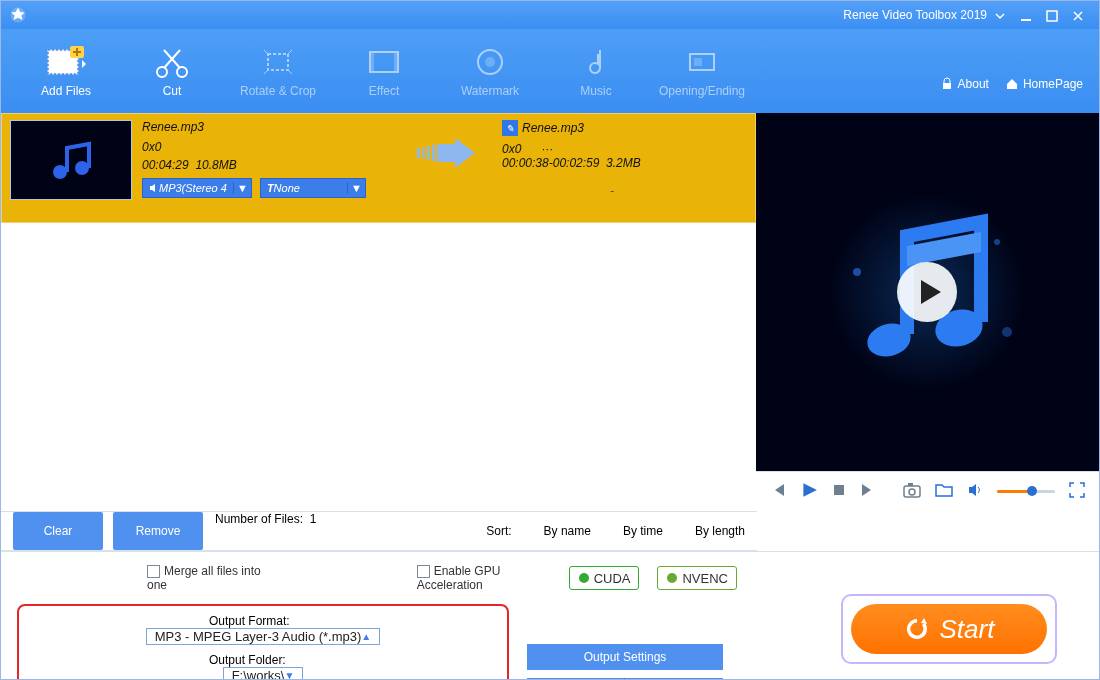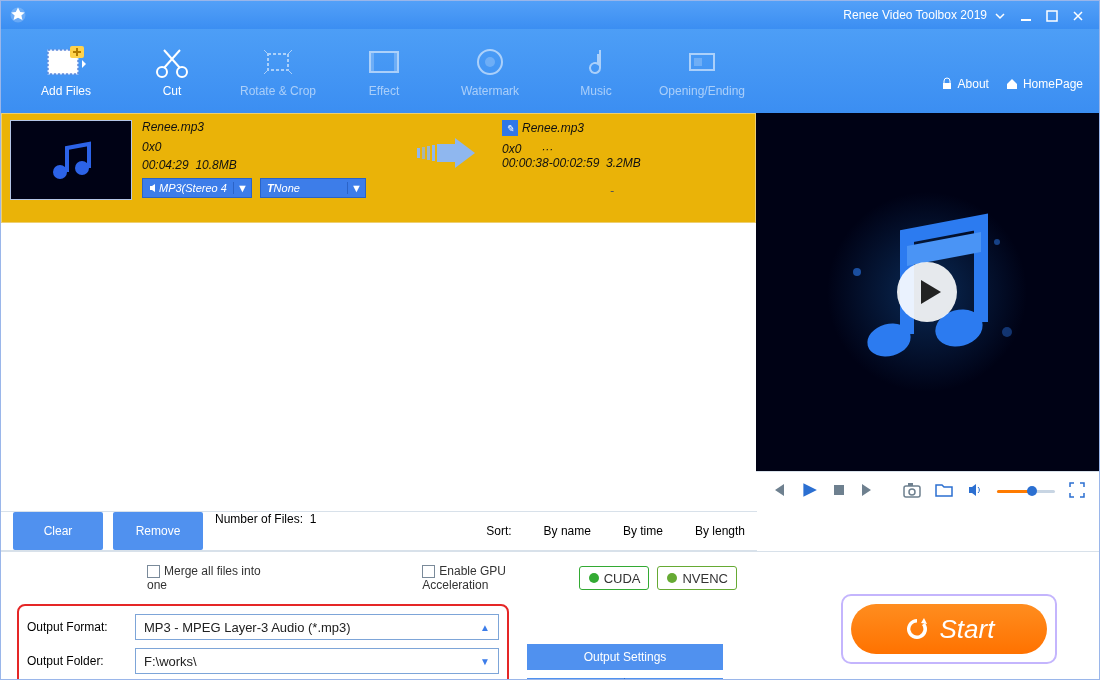--- a/index.html
+++ b/index.html
@@ -56,21 +56,21 @@
 
 
 .bottom { height: 170px; background: #fff; display: flex; position: relative; padding: 12px 16px 12px 16px; border-top: 1px solid #d8e1ea; }
 .bottom-left { width: 720px; }
 .checkbox-row { display: flex; gap: 140px; align-items: center; font-size: 12px; color: #333; margin-bottom: 12px; padding-left: 130px; }
 .badge { display: inline-flex; align-items: center; border: 1px solid #666; border-radius: 3px; padding: 0 8px; height: 24px; font-size: 13px; font-weight: 400; gap: 4px; }
 .badge.cuda { border-color: #3a3; }
 .badge.nvenc { border-color: #6a3; }
 
 .redbox { border: 2px solid #e52626; border-radius: 8px; padding: 8px; width: 492px; }
-.form-row { display: flex; align-items: center; font-size: 12px; margin-bottom: 8px; }
+.form-row { display: flex; align-items: center; font-size: 12px; margin-bottom: 8px; flex-direction: column; }
 .form-row label { width: 108px; }
 .combo { flex: 1; height: 26px; border: 1px solid #7da5d8; display: flex; align-items: center; justify-content: space-between; padding: 0 8px; font-size: 13px; color: #222; background: #fff; }
 .combo .tri { color: #3d7de9; font-size: 10px; }
 
 .side-btns { display: flex; flex-direction: column; gap: 8px; margin-left: 18px; margin-top: 40px; }
 .side-btns .row2 { display: flex; }
 .wbtn { background: #5091ef; color: #fff; border: none; height: 26px; font-size: 12px; cursor: pointer; }
 .wbtn.wide { width: 196px; }
 .wbtn.half { width: 98px; }
 .wbtn.half:first-child { border-right: 1px solid #2e69c8; }
@@ -320,21 +320,21 @@
     <span>By name</span>
     <span>By time</span>
     <span>By length</span>
   </div>
 </div>
 
 <div class="bottom">
   <div class="bottom-left">
     <div class="checkbox-row">
       <span><span class="chk"></span><span>Merge all files into one</span></span>
-      <span style="display:flex;align-items:center;gap:8px">
+      <span style="display:flex;align-items:center;gap:18px">
         <span><span class="chk"></span><span>Enable GPU Acceleration</span></span>
         <span class="badge cuda">
             <svg width="12" height="12" viewBox="0 0 12 12">
               <path d="M1 6a5 5 0 0110 0 5 5 0 01-10 0z" fill="#3a3"></path>
             </svg>
             <span>CUDA</span>
           </span>
         <span class="badge nvenc">
             <svg width="12" height="12" viewBox="0 0 12 12">
               <path d="M1 6a5 5 0 0110 0 5 5 0 01-10 0z" fill="#6a3"></path>

